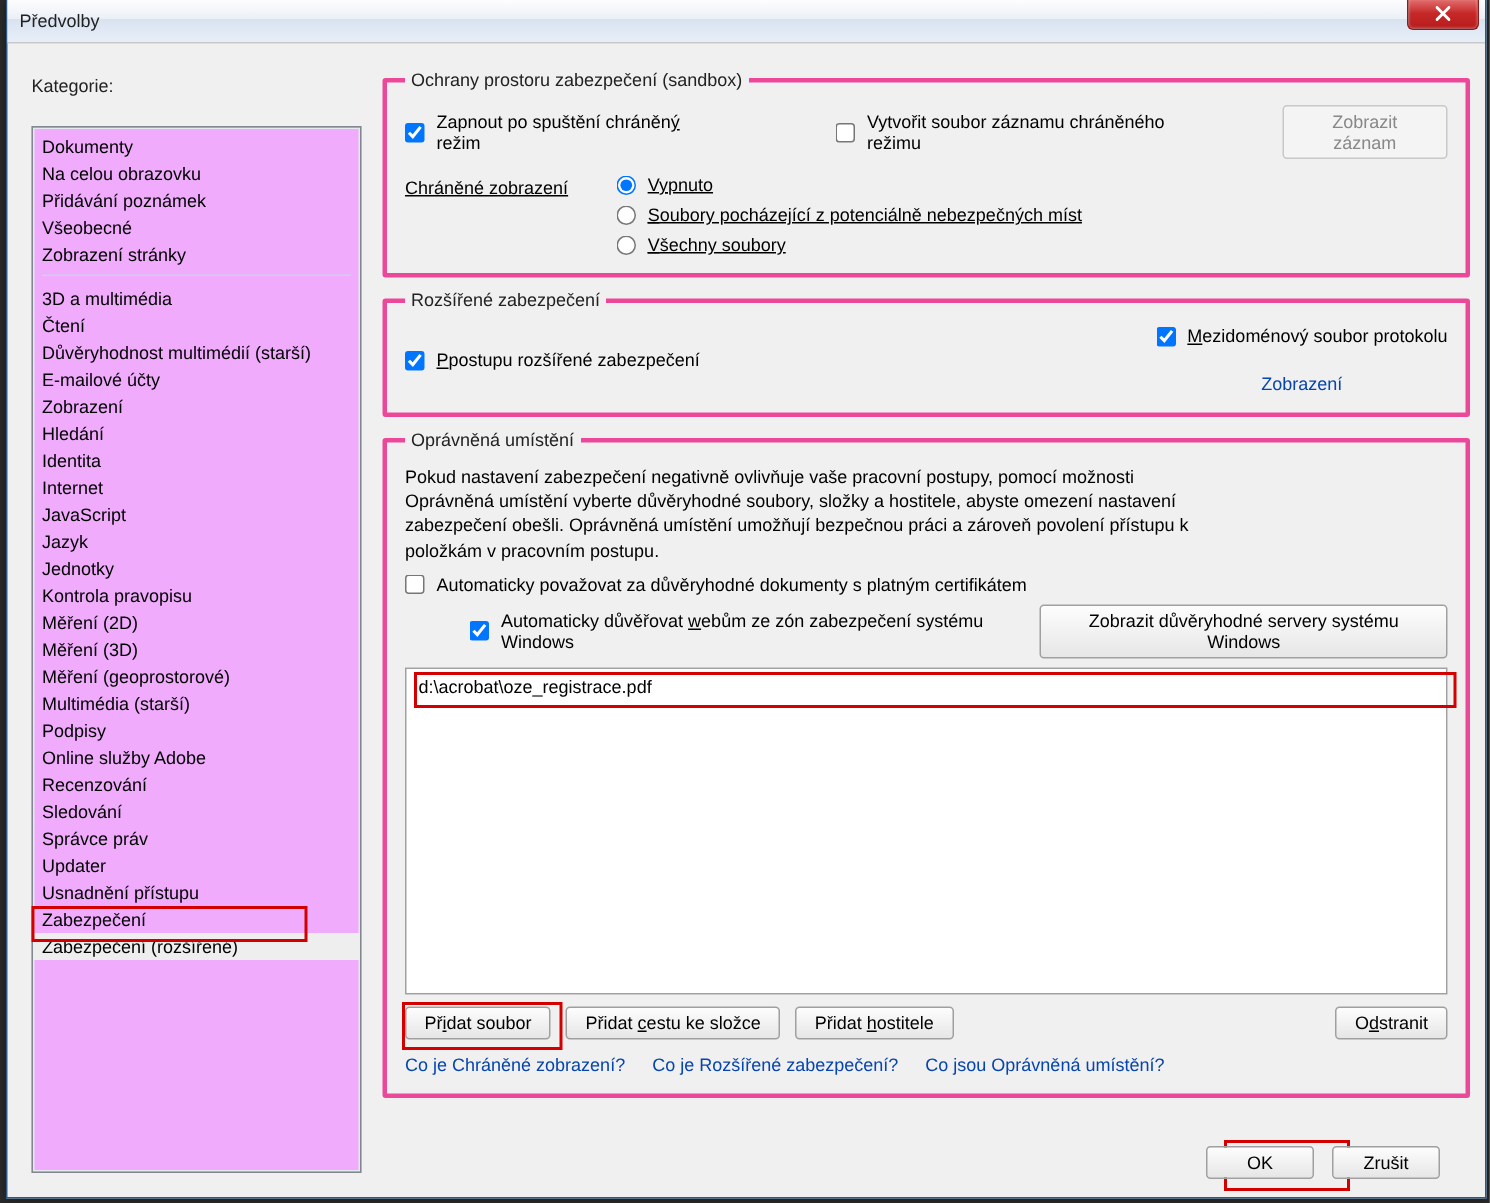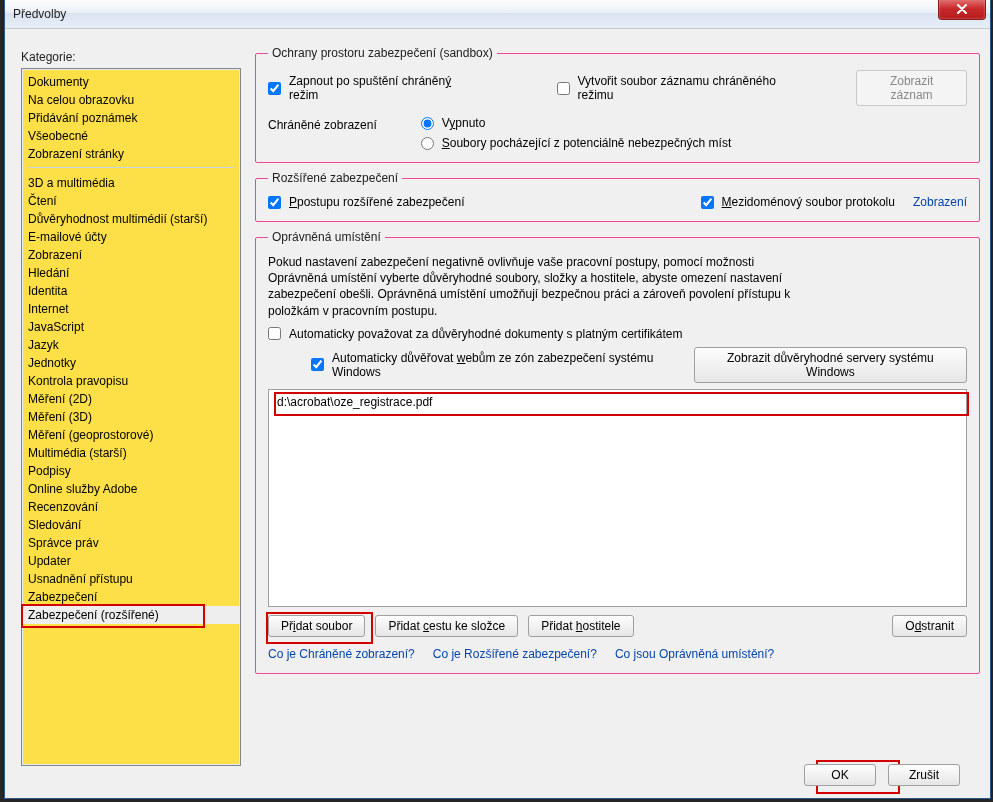--- a/index.html
+++ b/index.html
@@ -58,24 +58,24 @@
     left: 10px; right: 10px; top: 40px; bottom: 10px;
   }
   .cat-label {
     position: absolute;
     left: 6px; top: 10px;
     color: #222;
   }
   .category-list {
     position: absolute;
     left: 6px;
-    top: 28px;
+    top: 44px;
     width: 218px;
     height: 688px;
-    background: #fde047;
+    background: #f0abfc;
     border: 1px solid #828790;
     box-shadow: inset 0 0 0 1px #e3e9ef;
     overflow: hidden;
     padding: 4px 0;
   }
   .category-list .item {
     padding: 1px 6px;
     line-height: 16px;
     cursor: default;
     white-space: nowrap;
@@ -89,21 +89,21 @@
     background: #eee;
   }
   .right {
     position: absolute;
     left: 240px;
     right: 0;
     top: 6px;
     bottom: 0;
   }
   fieldset.group {
-    border: 1px solid #ec4899;
+    border: 3px solid #ec4899;
     border-radius: 2px;
     margin: 0 0 8px 0;
     padding: 10px 12px 12px 12px;
     position: relative;
   }
   fieldset.group > legend {
     padding: 0 4px;
     color: #222;
   }
   .row { display: flex; align-items: center; gap: 6px; margin-bottom: 6px;}
@@ -161,34 +161,36 @@
     display: flex;
     flex-direction: column;
     gap: 6px;
     margin-left: 126px;
   }
   .sandbox-line { display:flex; align-items:center; gap: 52px; }
   .sandbox-line .btn { margin-left: auto; }
   .chview-row {
     display:flex;
     align-items: flex-start;
-    gap: 24px;
+    gap: 12px;
     margin-top: 10px;
+    text-decoration: underline;
   }
   .chview-row > span { padding-top: 2px;}
 
   .extsec-row {
     display:flex;
     align-items:center;
   }
   .extsec-row .right-part {
     margin-left: auto;
     display:flex;
     align-items:center;
     gap: 18px;
+    flex-direction: column;
   }
   .priv-buttons {
     display:flex;
     gap: 10px;
     margin-top: 8px;
   }
   .priv-buttons .btn.remove { margin-left:auto;}
   .help-links {
     margin-top: 10px;
     display:flex;
@@ -264,20 +266,24 @@
           <span>Chráněné zobrazení</span>
           <div class="radios" style="margin-left:20px">
             <label class="inline">
               <input type="radio" name="pv" id="pv0" checked="" style="">
               <span><span>V</span><span class="u">y</span><span>pnuto</span></span>
             </label>
             <label class="inline">
               <input type="radio" name="pv" id="pv1" style="">
               <span><span></span><span class="u">S</span><span>oubory pocházející z potenciálně nebezpečných míst</span></span>
             </label>
+            <label class="inline">
+              <input type="radio" name="pv" id="pv2" style="">
+              <span><span></span><span class="u">V</span><span>šechny soubory</span></span>
+            </label>
           </div>
         </div>
       </fieldset>
 
       <fieldset class="group">
         <legend>Rozšířené zabezpečení</legend>
         <div class="extsec-row">
           <label class="inline">
             <input type="checkbox" id="cbExt" checked="" style="">
             <span><span></span><span class="u">P</span><span>postupu rozšířené zabezpečení</span></span>

